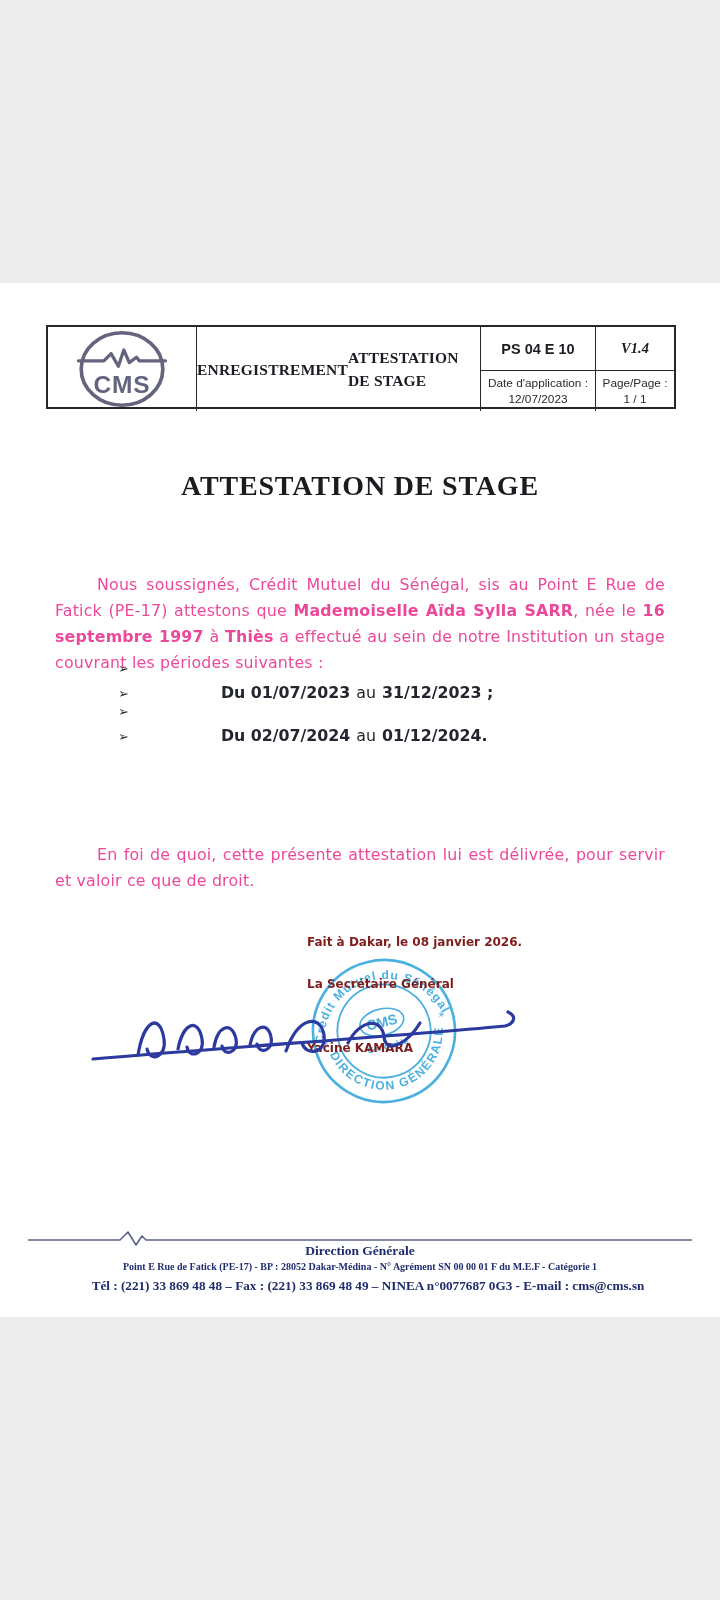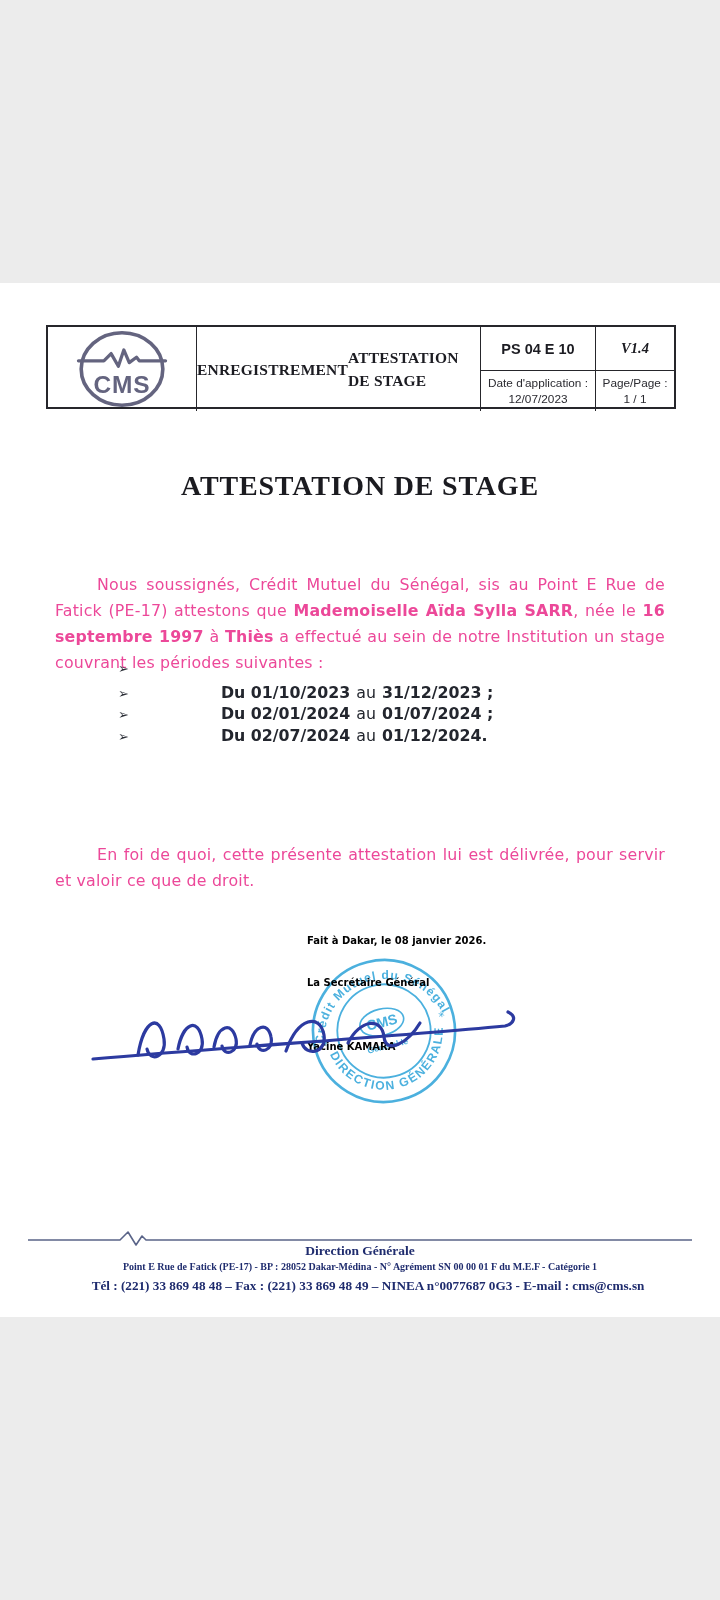--- a/index.html
+++ b/index.html
@@ -53,22 +53,22 @@
     color:#ec4899;text-align:justify;
   }
   .indent{text-indent:42px;}
   .bold{font-weight:700;}
   .periods{position:absolute;left:118px;top:378px;color:#23262e;}
   .period-row{display:flex;align-items:baseline;height:21.5px;font-size:15.8px;}
   .period-bullet{width:103px;font-size:13px;color:#2a2d36;}
   .period-sep{margin:0 6px;}
   
   .sig-text{
-    position:absolute;left:307px;color:#000000;font-weight:700;
-    font-size:10px;white-space:nowrap;z-index:3;
+    position:absolute;left:307px;color:#7f1d1d;font-weight:700;
+    font-size:12px;white-space:nowrap;z-index:3;
   }
   .stamp{position:absolute;left:308px;top:672px;width:152px;height:152px;opacity:.88;z-index:1;}
   .scribble{position:absolute;left:90px;top:716px;width:430px;height:80px;z-index:4;}
   
   .footer-line{position:absolute;left:28px;top:946px;width:664px;height:18px;}
   .footer-text{
     position:absolute;left:0;width:720px;text-align:center;
     font-family:"Liberation Serif",serif;font-weight:700;color:#1f2c6e;
     white-space:nowrap;
   }
@@ -108,25 +108,24 @@
   <div class="doc-title">ATTESTATION DE STAGE</div>
 
   <p class="para indent" style="top:273px;"><span>Nous soussignés, Crédit Mutuel du Sénégal, sis au Point E Rue de Fatick (PE-17) attestons que </span><span class="bold">Mademoiselle Aïda Sylla SARR</span><span>, née le </span><span class="bold">16 septembre 1997</span><span> à </span><span class="bold">Thiès</span><span> a effectué au sein de notre Institution un stage couvrant les périodes suivantes :</span></p>
 
   <div class="periods">
     <div class="period-row">
       <span class="period-bullet">➢</span>
     </div>
     <div class="period-row">
       <span class="period-bullet">➢</span>
-      <span><span class="bold">Du 01/10/2023</span><span class="period-sep">au</span><span class="bold">31/12/2023 ;</span></span>
+      <span><span class="bold">Du 01/07/2023</span><span class="period-sep">au</span><span class="bold">31/12/2023 ;</span></span>
     </div>
     <div class="period-row">
       <span class="period-bullet">➢</span>
-      <span><span class="bold">Du 02/01/2024</span><span class="period-sep">au</span><span class="bold">01/07/2024 ;</span></span>
     </div>
     <div class="period-row">
       <span class="period-bullet">➢</span>
       <span><span class="bold">Du 02/07/2024</span><span class="period-sep">au</span><span class="bold">01/12/2024.</span></span>
     </div>
   </div>
 
 
   <p class="para indent" style="top:543px;">En foi de quoi, cette présente attestation lui est délivrée, pour servir et valoir ce que de droit.</p>
 

